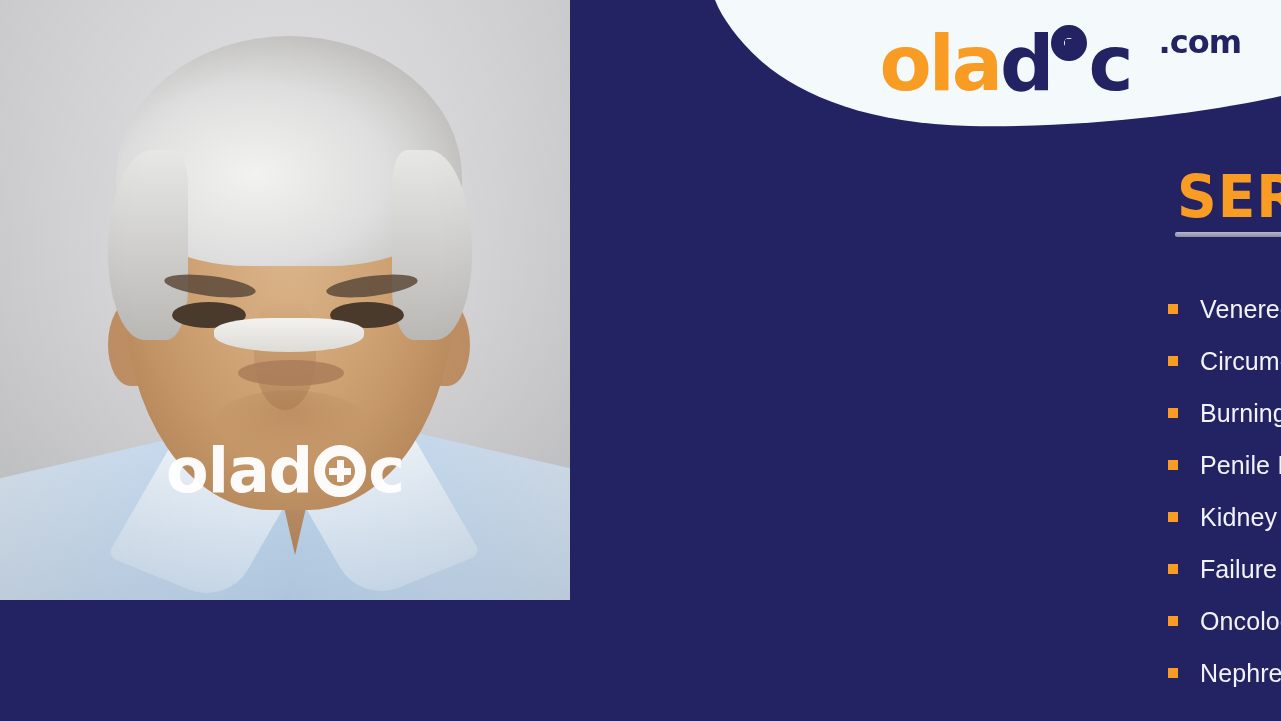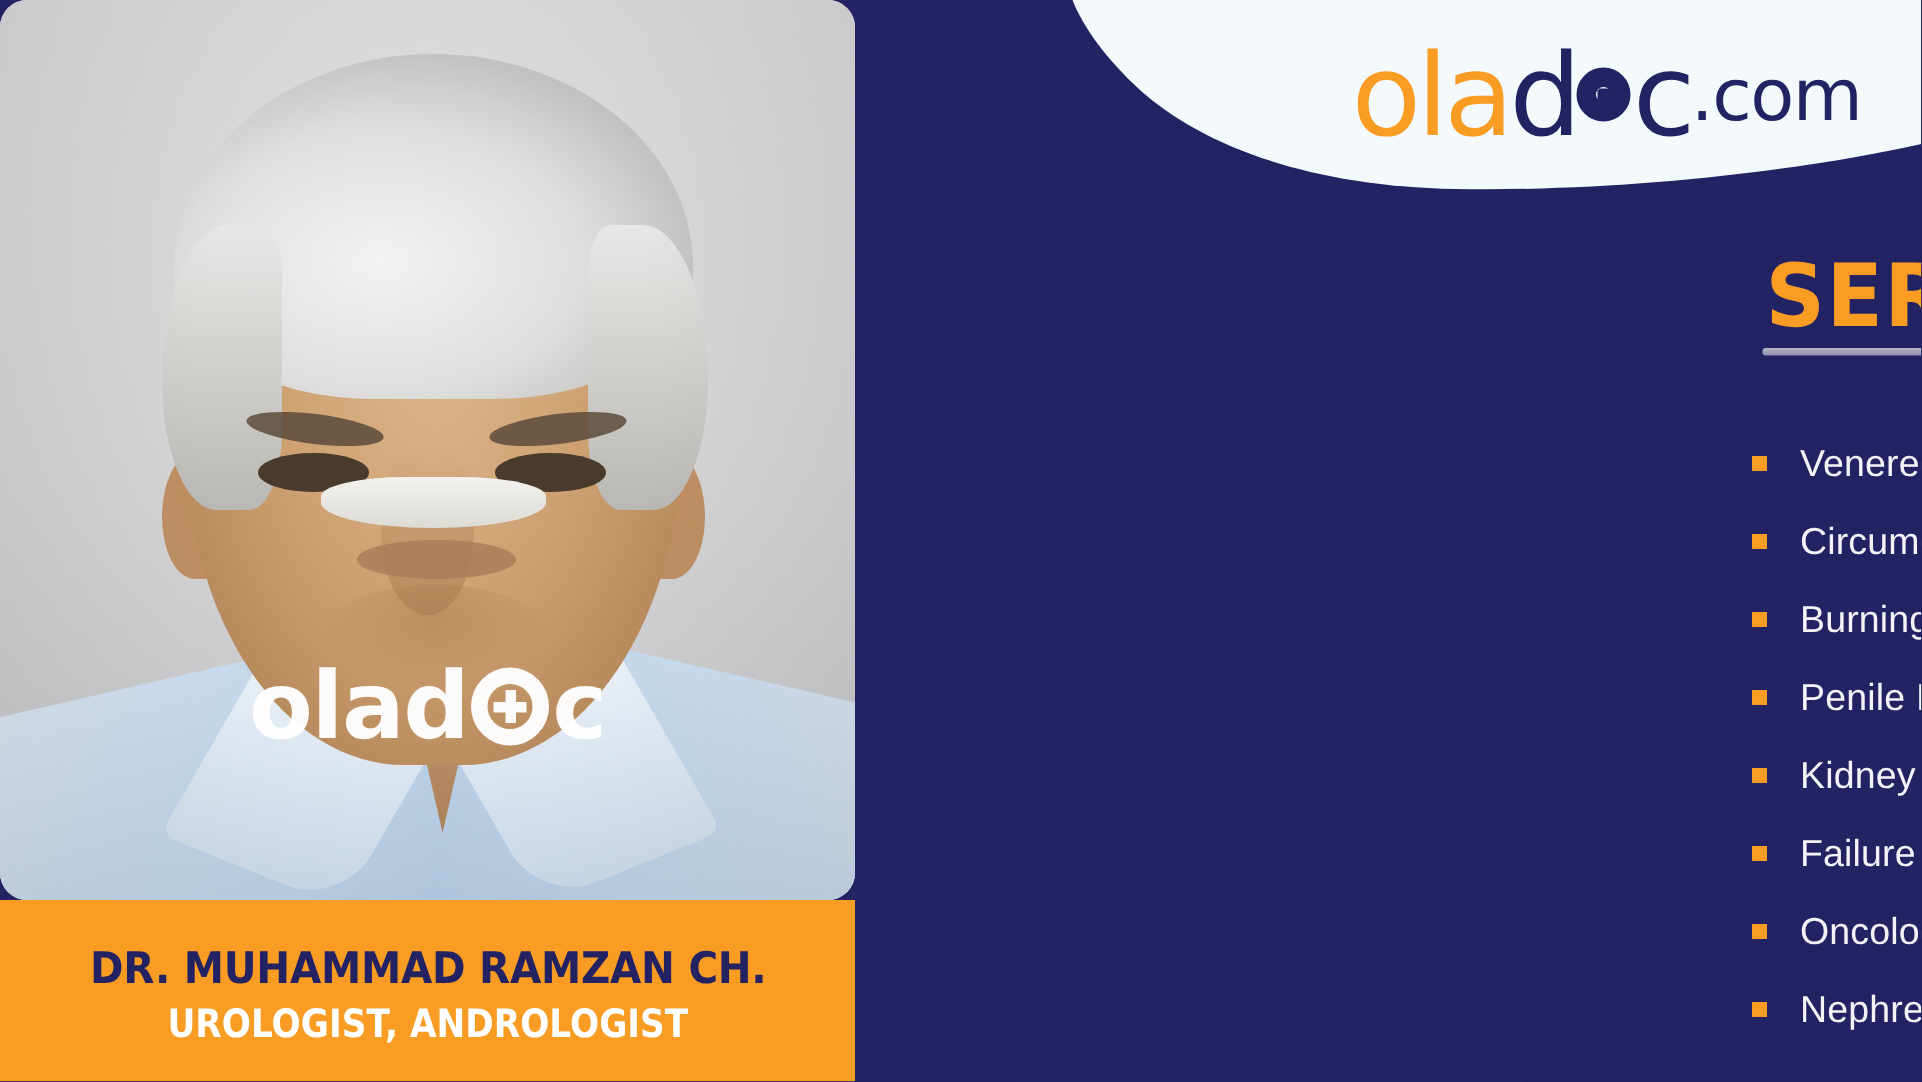--- a/index.html
+++ b/index.html
@@ -16,21 +16,20 @@
     background:#232263;
     overflow:hidden;
   }
 
   
   #photo-panel {
     position:absolute; left:0; top:0;
     width:570px; height:600px;
     background:#d2d2d4;
     overflow:hidden;
-    border-radius:18px;
   }
   #portrait { position:absolute; inset:0; }
 
   .pt-bg {
     position:absolute; inset:0;
     background:
       linear-gradient(180deg,#dcdcde 0%, #d4d4d6 55%, #c9cacd 100%);
   }
   
   .pt-neck {
@@ -189,39 +188,39 @@
   }
 
   
   #header-curve {
     position:absolute; left:0; top:0; width:711px; height:170px;
   }
 
   
   #brand-logo {
     position:absolute; right:40px; top:26px;
-    display:flex; align-items:center;
-    font-family:"DejaVu Sans", sans-serif;
-    font-weight:400; line-height:1;
+    display:flex; align-items:flex-start;
+    font-family:"DejaVu Sans", sans-serif;
+    font-weight:700; line-height:1;
     z-index:3;
   }
   #brand-logo .ola { color:#F89C24; font-size:76px; letter-spacing:-3px; }
   #brand-logo .d   { color:#232263; font-size:76px; letter-spacing:-3px; }
   #brand-logo .plus-o {
     position:relative; display:inline-block;
     width:36px; height:36px; border-radius:50%;
     border:13px solid #232263; margin:0 1px 0 0;
     transform:translateY(-1px);
   }
   #brand-logo .plus-o::before,
   #brand-logo .plus-o::after { content:""; position:absolute; background:#232263; }
   #brand-logo .plus-o::before { left:50%; top:1px;  width:7px; height:15px; margin-left:-3.5px; }
   #brand-logo .plus-o::after  { top:50%; left:1px;  height:7px; width:15px; margin-top:-3.5px; }
   #brand-logo .c   { color:#232263; font-size:76px; letter-spacing:-3px; }
-  #brand-logo .dotcom { color:#232263; font-size:48px; letter-spacing:-1px; }
+  #brand-logo .dotcom { color:#232263; font-size:32px; letter-spacing:-1px;margin-left:28px; }
 
   
   #services-title {
     position:absolute; left:607px; top:168px;
     font-family:"DejaVu Sans", sans-serif;
     font-weight:700;
     font-size:58px;
     letter-spacing:1px;
     color:#F89C24;
     line-height:1;
@@ -292,24 +291,20 @@
       <div class="pt-shadow"></div>
     </div>
 
     <div id="photo-watermark">
       <span>olad</span>
       <span class="wm-plus-o"></span>
       <span>c</span>
     </div>
   </div>
 
-  <div id="name-banner">
-    <div id="doctor-name">DR. MUHAMMAD RAMZAN CH.</div>
-    <div id="doctor-specialty">UROLOGIST, ANDROLOGIST</div>
-  </div>
 
   <div id="right-panel">
 
     <svg id="header-curve" viewBox="0 0 711 170" preserveAspectRatio="none">
       <path d="M 711 0 L 711 96
                C 640 112, 520 128, 400 126
                C 300 124, 230 96, 190 60
                C 168 40, 152 18, 145 0 Z" fill="#F4F9FC"></path>
     </svg>
 

